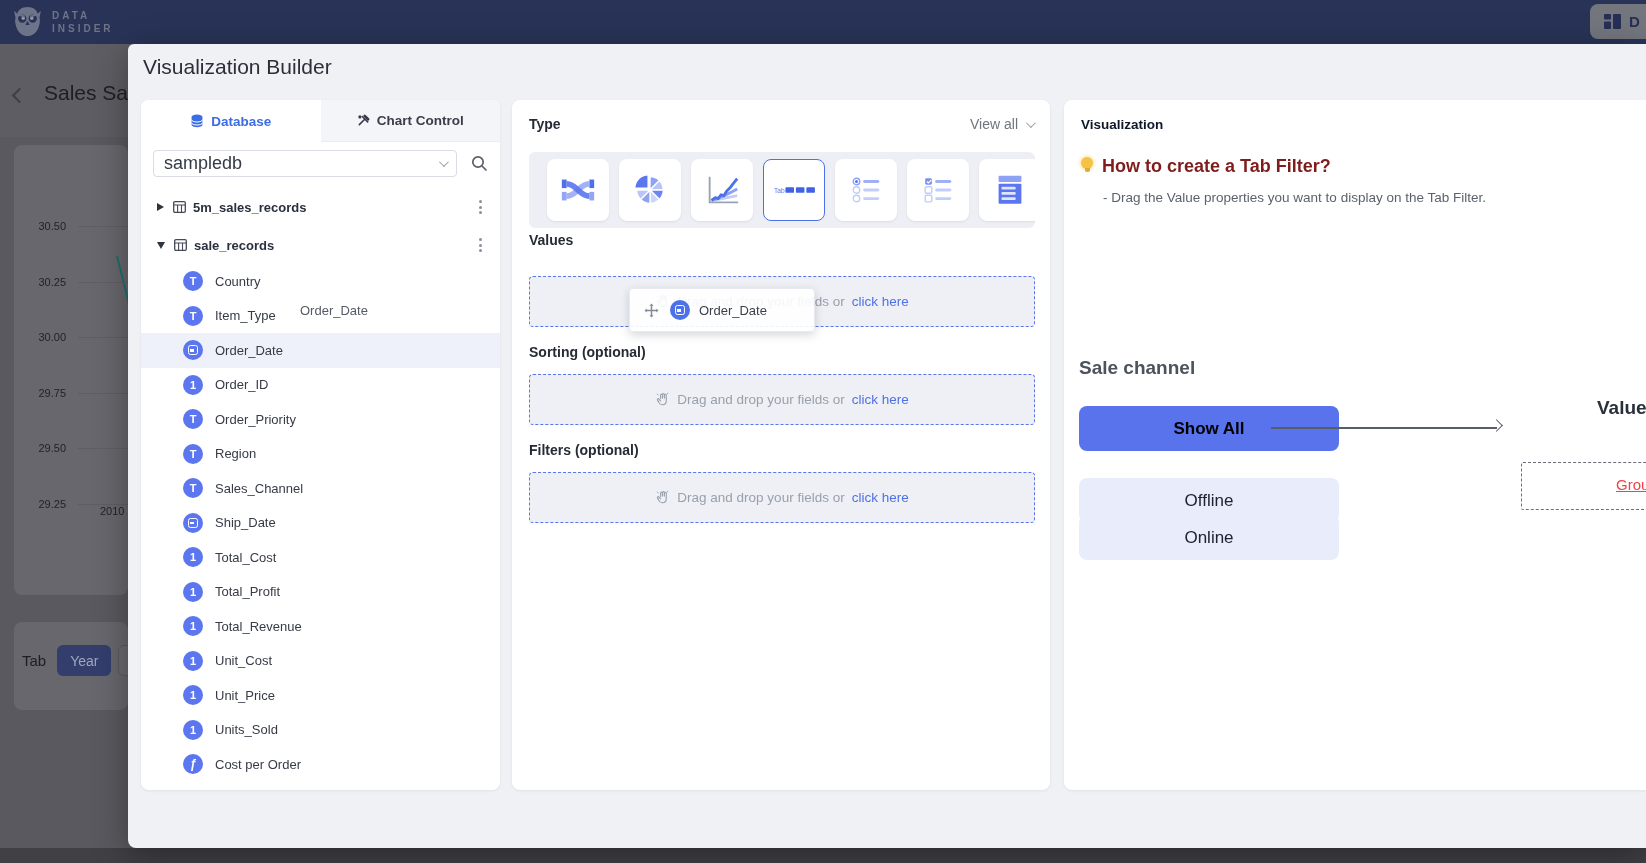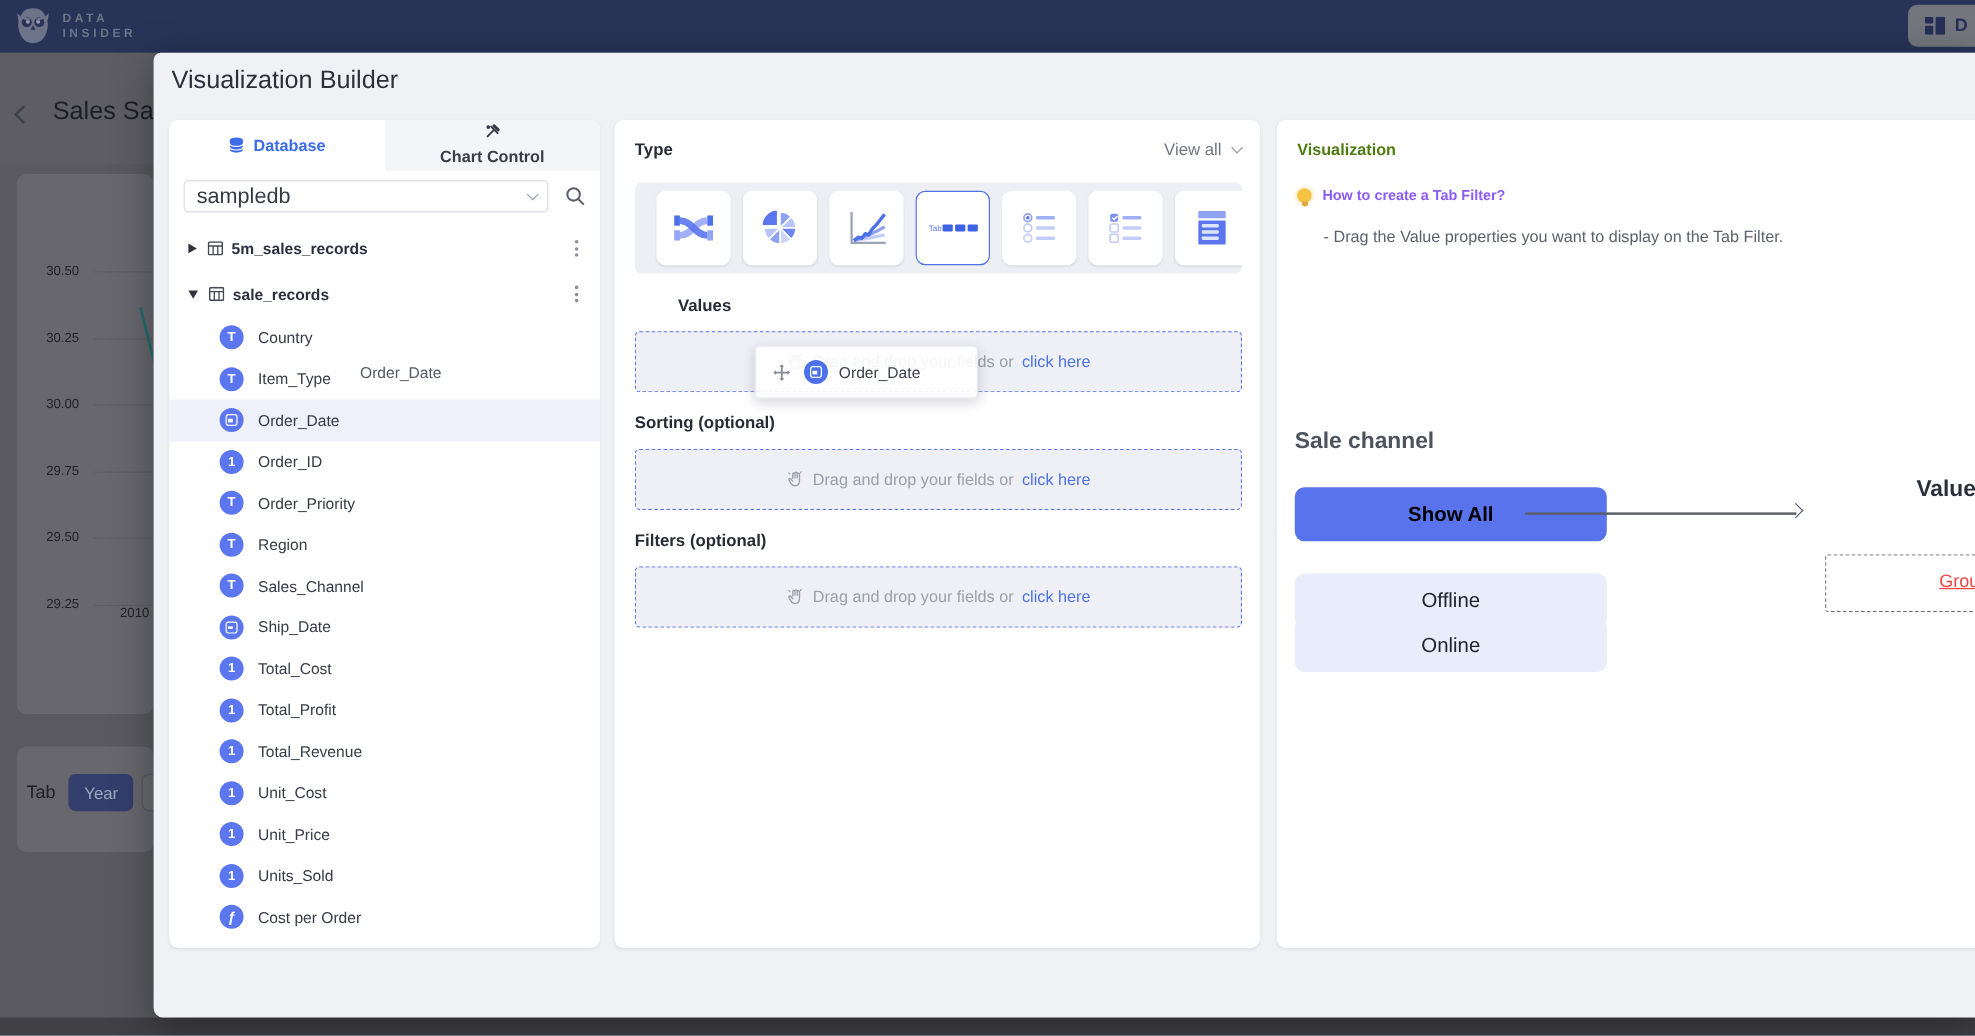--- a/index.html
+++ b/index.html
@@ -34,21 +34,21 @@
   .modal-title { position:absolute; left:15px; top:11px; font-size:21px; font-weight:500; color:#2a2f38; }
   .card { position:absolute; background:#fff; border-radius:8px; box-shadow:0 1px 3px rgba(25,30,50,.07); }
   .left-card  { left:13px;  top:56px; width:359px; height:690px; }
   .mid-card   { left:384px; top:56px; width:538px; height:690px; }
   .right-card { left:936px; top:56px; width:640px; height:690px; }
 
   
   .tabs { display:flex; height:42px; }
   .tab { flex:1; display:flex; align-items:center; justify-content:center; gap:7px; font-size:13.5px; cursor:pointer; }
   .tab.active { background:#fff; color:#3d6ce8; font-weight:bold; border-radius:8px 0 0 0; }
-  .tab.inactive { background:#f4f5f8; color:#383d49; font-weight:600; border-radius:0 8px 0 0; border-bottom:1px solid #ececf1;flex-direction:column; }
+  .tab.inactive { background:#f4f5f8; color:#383d49; font-weight:600; border-radius:0 8px 0 0; border-bottom:1px solid #ececf1; }
   .search-row { position:absolute; left:12px; top:50px; right:12px; display:flex; align-items:center; }
   .db-select { width:304px; height:27px; border:1px solid #d9dce4; border-radius:4px; display:flex; align-items:center; padding:0 10px; font-size:18px; color:#343a46; position:relative; background:#fff; }
   .db-select .chev { position:absolute; right:10px; }
   .chev { width:7px; height:7px; border-right:1.6px solid #9aa0ab; border-bottom:1.6px solid #9aa0ab; transform:rotate(45deg) translateY(-2px); display:inline-block; }
   .search-ic { margin-left:14px; }
   .tree { position:absolute; left:0; top:88px; right:0; }
   .table-row { height:38px; display:flex; align-items:center; padding:0 16px; position:relative; }
   .caret-r { width:0; height:0; border-left:7px solid #2f333d; border-top:4.5px solid transparent; border-bottom:4.5px solid transparent; margin-right:9px; }
   .caret-d { width:0; height:0; border-top:7px solid #2f333d; border-left:4.5px solid transparent; border-right:4.5px solid transparent; margin-right:9px; }
   .tbl-name { font-size:13px; font-weight:600; color:#2b3040; margin-left:7px; }
@@ -71,25 +71,25 @@
   .tile.sel { border:1.6px solid #4d71e8; box-shadow:none; }
   .zone-label { position:absolute; left:17px; font-size:14px; font-weight:bold; color:#262b35; }
   .dropzone { position:absolute; left:17px; right:15px; height:51px; background:#eef0f5; border:1px dashed #5b76ee; border-radius:4px; display:flex; align-items:center; justify-content:center; gap:7px; font-size:13.5px; color:#9aa0ab; }
   .dz-link { color:#4d71e8; cursor:pointer; }
   .chip { position:absolute; left:99px; top:11px; width:186px; height:44px; background:rgba(255,255,255,.9); border:1px solid #e8eaf0; border-radius:4px; box-shadow:0 3px 10px rgba(30,35,60,.18); display:flex; align-items:center; z-index:4; }
   .chip .move { margin-left:14px; }
   .chip .c-ic { width:20px; height:20px; border-radius:50%; background:#4d71e8; display:flex; align-items:center; justify-content:center; margin-left:11px; }
   .chip .c-label { font-size:13px; color:#3a3f4a; margin-left:9px; }
 
   
-  .viz-head { position:absolute; left:17px; top:17px; font-size:13.5px; font-weight:bold; color:#4d7c0f; }
+  .viz-head { position:absolute; left:17px; top:17px; font-size:13.5px; font-weight:bold; color:#0f172a; }
   .tip-row { position:absolute; left:17px; top:56px; display:flex; gap:9px; align-items:flex-start; }
   .bulb { width:12px; height:12px; background:#f5c243; border-radius:50%; position:relative; margin-top:1px; box-shadow:0 0 4px rgba(245,194,67,.8); }
   .bulb::after { content:""; position:absolute; left:3.5px; top:11px; width:5px; height:4px; background:#e0a93c; border-radius:0 0 2px 2px; }
-  .tip-title { font-size:12px; font-weight:bold; color:#8b5cf6; }
+  .tip-title { font-size:18px; font-weight:bold; color:#7f1d1d; }
   .tip-body { position:absolute; left:39px; top:90px; font-size:13.5px; color:#5c626d; }
   .widget-title { position:absolute; left:15px; top:257px; font-size:19px; font-weight:600; color:#4c535c; }
   .pv-btn { position:absolute; left:15px; width:260px; height:45px; border-radius:8px; display:flex; align-items:center; justify-content:center; font-size:17px; cursor:pointer; }
   .pv-btn.sel { background:#5873ec; color:#000000; font-weight:bold; }
   .pv-btn.unsel { background:#e9ecfb; color:#20242e; }
   .arrow-line { position:absolute; left:207px; top:327px; width:226px; height:1.5px; background:#585d66; }
   .arrow-head { position:absolute; left:428px; top:321px; width:9px; height:9px; border-right:1.5px solid #585d66; border-bottom:1.5px solid #585d66; transform:rotate(-45deg); }
   .anno-title { position:absolute; left:533px; top:297px; font-size:19px; font-weight:bold; color:#2a303b; white-space:nowrap; }
   .anno-box { position:absolute; left:457px; top:362px; width:210px; height:48px; border:1.5px dashed #6a6f77; border-radius:2px; }
   .anno-box span { position:absolute; left:74px; top:13px; font-size:15px; color:#ef4444; text-decoration:underline; white-space:nowrap;margin-left:20px; }
@@ -385,21 +385,21 @@
           <svg width="38" height="38" viewBox="0 0 40 40">
             <rect x="8" y="5" width="24" height="6.5" rx="1" fill="#8ea1f3"></rect>
             <rect x="8" y="13.5" width="24" height="21" rx="1" fill="#5b76ee"></rect>
             <rect x="11" y="16.5" width="15" height="3" rx="1" fill="#dfe5fb"></rect>
             <rect x="11" y="22" width="15" height="3" rx="1" fill="#dfe5fb"></rect>
             <rect x="11" y="27.5" width="15" height="3" rx="1" fill="#dfe5fb"></rect>
           </svg>
         </div>
       </div>
 
-    <span class="zone-label" style="top:146px;margin-left:36px;">
+    <span class="zone-label" style="top:132px;">
       <span>Values</span> <span class="opt"></span>
     </span>
     <div class="dropzone" style="top:176px;">
       <span>
         <svg width="15" height="15" viewBox="0 0 16 16" fill="none" stroke="#9aa0ab" stroke-width="1.2" stroke-linecap="round" stroke-linejoin="round">
             <path d="M6 7 V3.2 a1 1 0 0 1 2 0 V6.5 M8 6.5 V2.6 a1 1 0 0 1 2 0 V6.5 M10 6.5 V3.4 a1 1 0 0 1 2 0 V9 c0 3-1.6 4.6-4 4.6 H7.4 c-1.6 0-2.6-.9-3.5-2.8 L2.6 8.4 a.95.95 0 0 1 1.7-.8 L6 9.5"></path>
             <path d="M2.4 2.2 L3.5 3.3 M13.6 1.2 L12.8 2.3" stroke-width="1"></path>
           </svg>
       </span>
       <span>Drag and drop your fields or</span>

